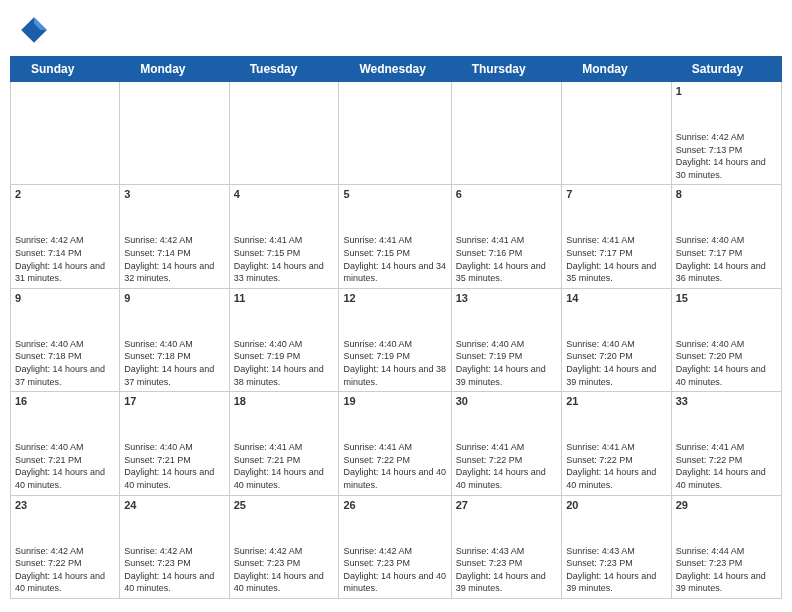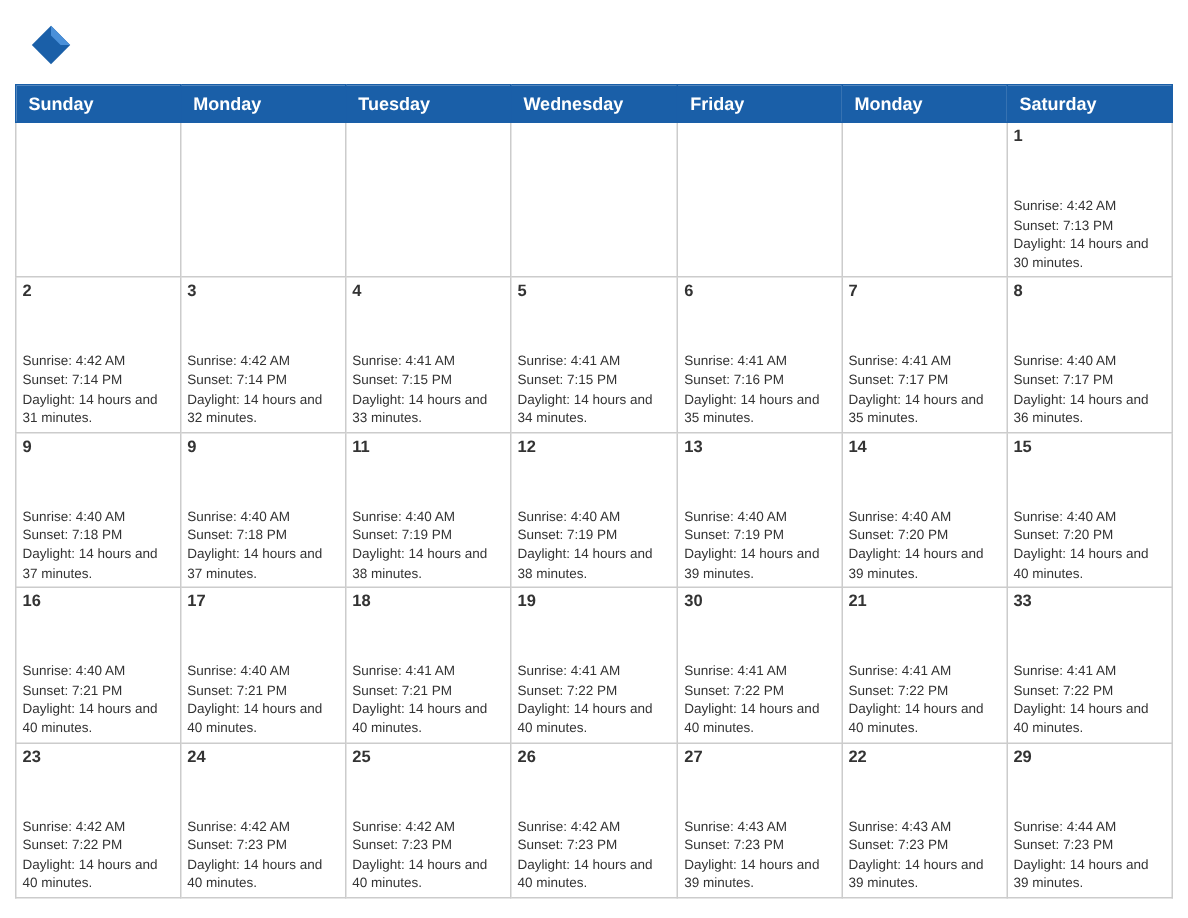--- a/index.html
+++ b/index.html
@@ -51,21 +51,21 @@
     .calendar {
       width: 100%;
       border-collapse: collapse;
       border: 1px solid #ccc;
     }
     .calendar th {
       background-color: #1a5fa8;
       color: #fff;
       font-size: 12px;
       font-weight: bold;
-      padding: 5px 8px;
+      padding: 5px 20px;
       text-align: left;
       border: 1px solid #1a5fa8;
     }
     .calendar td {
       border: 1px solid #ccc;
       vertical-align: top;
       padding: 3px 4px;
       font-size: 9.5px;
       color: #333;
       background: #fff;
@@ -107,21 +107,21 @@
   </div>
 </div>
 
 <table class="calendar">
   <thead>
     <tr>
     <th>Sunday</th>
         <th>Monday</th>
         <th>Tuesday</th>
         <th>Wednesday</th>
-        <th>Friday</th>
+        <th>Thursday</th>
         <th>Monday</th>
         <th>Saturday</th>
       </tr>
   </thead>
   <tbody id="calendar-body">
   <tr>
         <td class="empty-cell"></td>
         <td class="empty-cell"></td>
         <td class="empty-cell"></td>
         <td class="empty-cell"></td>
@@ -291,21 +291,21 @@
 Sunset: 7:23 PM
 Daylight: 14 hours and 40 minutes.</div>
         </td>
         <td>
           <span class="day-number">27</span>
           <div class="day-info" style="white-space: pre-line;">Sunrise: 4:43 AM
 Sunset: 7:23 PM
 Daylight: 14 hours and 39 minutes.</div>
         </td>
         <td>
-          <span class="day-number">22</span>
+          <span class="day-number">20</span>
           <div class="day-info" style="white-space: pre-line;">Sunrise: 4:43 AM
 Sunset: 7:23 PM
 Daylight: 14 hours and 39 minutes.</div>
         </td>
         <td>
           <span class="day-number">29</span>
           <div class="day-info" style="white-space: pre-line;">Sunrise: 4:44 AM
 Sunset: 7:23 PM
 Daylight: 14 hours and 39 minutes.</div>
         </td>

